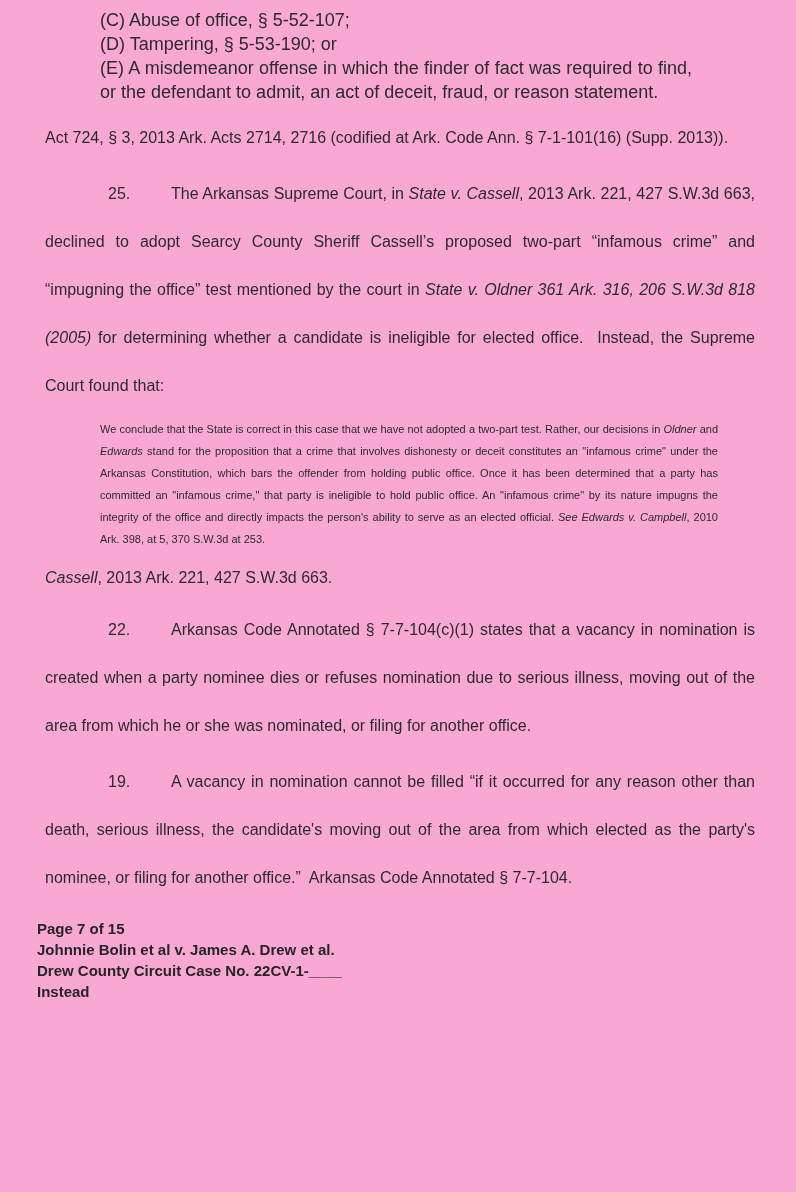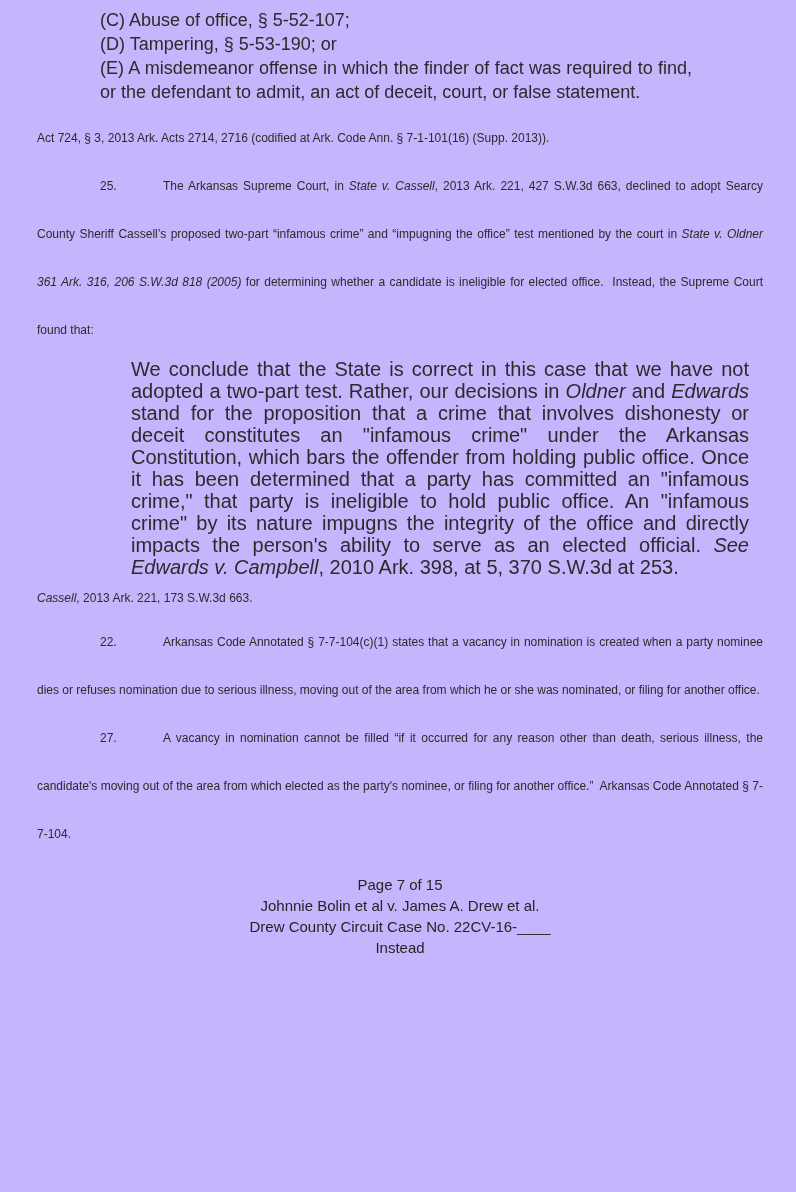--- a/index.html
+++ b/index.html
@@ -4,96 +4,96 @@
 <style>
   html, body {
     margin: 0;
     padding: 0;
     background: #ffffff;
   }
   .page {
     position: relative;
     width: 796px;
     height: 1192px;
-    background: #c4b5fd;
+    background: #f9a8d4;
     color: #2b2b2b;
     font-family: "Liberation Sans", sans-serif;
     overflow: hidden;
     box-sizing: border-box;
   }
   .doc {
     padding: 8px 33px 0 37px;
   }
   .statute-list {
     margin-left: 63px;
     width: 592px;
     font-size: 18px;
     line-height: 24px;
   }
   .statute-item { text-align: left; }
   .statute-item.justify { text-align: justify; }
   .para {
-    margin: 0;
-    font-size: 12px;
+    margin: 8px;
+    font-size: 16px;
     line-height: 48px;
     text-align: justify;
   }
   .para.mt { margin-top: 10px; }
   .para.numbered { text-indent: 63px; }
   .pnum {
     display: inline-block;
     width: 63px;
     text-indent: 0;
   }
   .quote {
-    margin: 4px 0 0 94px;
+    margin: 4px 0 0 63px;
     width: 618px;
-    font-size: 20px;
+    font-size: 11px;
     line-height: 22px;
     text-align: justify;
   }
   .para.cite {
     line-height: 40px;
     text-align: left;
   }
   .it { font-style: italic; }
   .footer {
     margin-top: 16px;
-    text-align: center;
-    font-weight: normal;
+    text-align: left;
+    font-weight: bold;
     font-size: 15px;
     line-height: 21px;
     color: #252525;
   }
 </style>
 </head>
 <body>
 
 <div class="page">
   <div class="doc">
 
     <div class="statute-list">
       <div class="statute-item"><span>(C) Abuse of office, § 5-52-107;</span></div>
       <div class="statute-item"><span>(D) Tampering, § 5-53-190; or</span></div>
-      <div class="statute-item justify"><span>(E) A misdemeanor offense in which the finder of fact was required to find, or the defendant to admit, an act of deceit, court, or false statement.</span></div>
+      <div class="statute-item justify"><span>(E) A misdemeanor offense in which the finder of fact was required to find, or the defendant to admit, an act of deceit, fraud, or reason statement.</span></div>
     </div>
 
     <p class="para mt"><span>Act 724, § 3, 2013 Ark. Acts 2714, 2716 (codified at Ark. Code Ann. § 7-1-101(16) (Supp. 2013)).</span></p>
 
     <p class="para numbered"><span class="pnum">25.</span><span class="ptext"><span>The Arkansas Supreme Court, in </span><span class="it">State v. Cassell</span><span>, 2013 Ark. 221, 427 S.W.3d 663, declined to adopt Searcy County Sheriff Cassell’s proposed two-part “infamous crime” and “impugning the office” test mentioned by the court in </span><span class="it">State v. Oldner 361 Ark. 316, 206 S.W.3d 818 (2005)</span><span> for determining whether a candidate is ineligible for elected office.&nbsp; Instead, the Supreme Court found that:</span></span></p>
 
     <div class="quote"><span>We conclude that the State is correct in this case that we have not adopted a two-part test. Rather, our decisions in </span><span class="it">Oldner</span><span> and </span><span class="it">Edwards</span><span> stand for the proposition that a crime that involves dishonesty or deceit constitutes an "infamous crime" under the Arkansas Constitution, which bars the offender from holding public office. Once it has been determined that a party has committed an "infamous crime," that party is ineligible to hold public office. An "infamous crime" by its nature impugns the integrity of the office and directly impacts the person's ability to serve as an elected official. </span><span class="it">See Edwards v. Campbell</span><span>, 2010 Ark. 398, at 5, 370 S.W.3d at 253.</span></div>
 
-    <p class="para cite"><span class="it">Cassell</span><span>, 2013 Ark. 221, 173 S.W.3d 663.</span></p>
+    <p class="para cite"><span class="it">Cassell</span><span>, 2013 Ark. 221, 427 S.W.3d 663.</span></p>
 
     <p class="para numbered"><span class="pnum">22.</span><span class="ptext"><span>Arkansas Code Annotated § 7-7-104(c)(1) states that a vacancy in nomination is created when a party nominee dies or refuses nomination due to serious illness, moving out of the area from which he or she was nominated, or filing for another office.</span></span></p>
 
-    <p class="para numbered"><span class="pnum">27.</span><span class="ptext"><span>A vacancy in nomination cannot be filled “if it occurred for any reason other than death, serious illness, the candidate's moving out of the area from which elected as the party's nominee, or filing for another office.”&nbsp; Arkansas Code Annotated § 7-7-104.</span></span></p>
+    <p class="para numbered"><span class="pnum">19.</span><span class="ptext"><span>A vacancy in nomination cannot be filled “if it occurred for any reason other than death, serious illness, the candidate's moving out of the area from which elected as the party's nominee, or filing for another office.”&nbsp; Arkansas Code Annotated § 7-7-104.</span></span></p>
 
     <div class="footer">
       <div class="footer-line">Page 7 of 15</div>
       <div class="footer-line">Johnnie Bolin et al v. James A. Drew et al.</div>
-      <div class="footer-line">Drew County Circuit Case No. 22CV-16-____</div>
+      <div class="footer-line">Drew County Circuit Case No. 22CV-1-____</div>
       <div class="footer-line">Instead</div>
     </div>
 
   </div>
 </div>
 
 </body></html>

